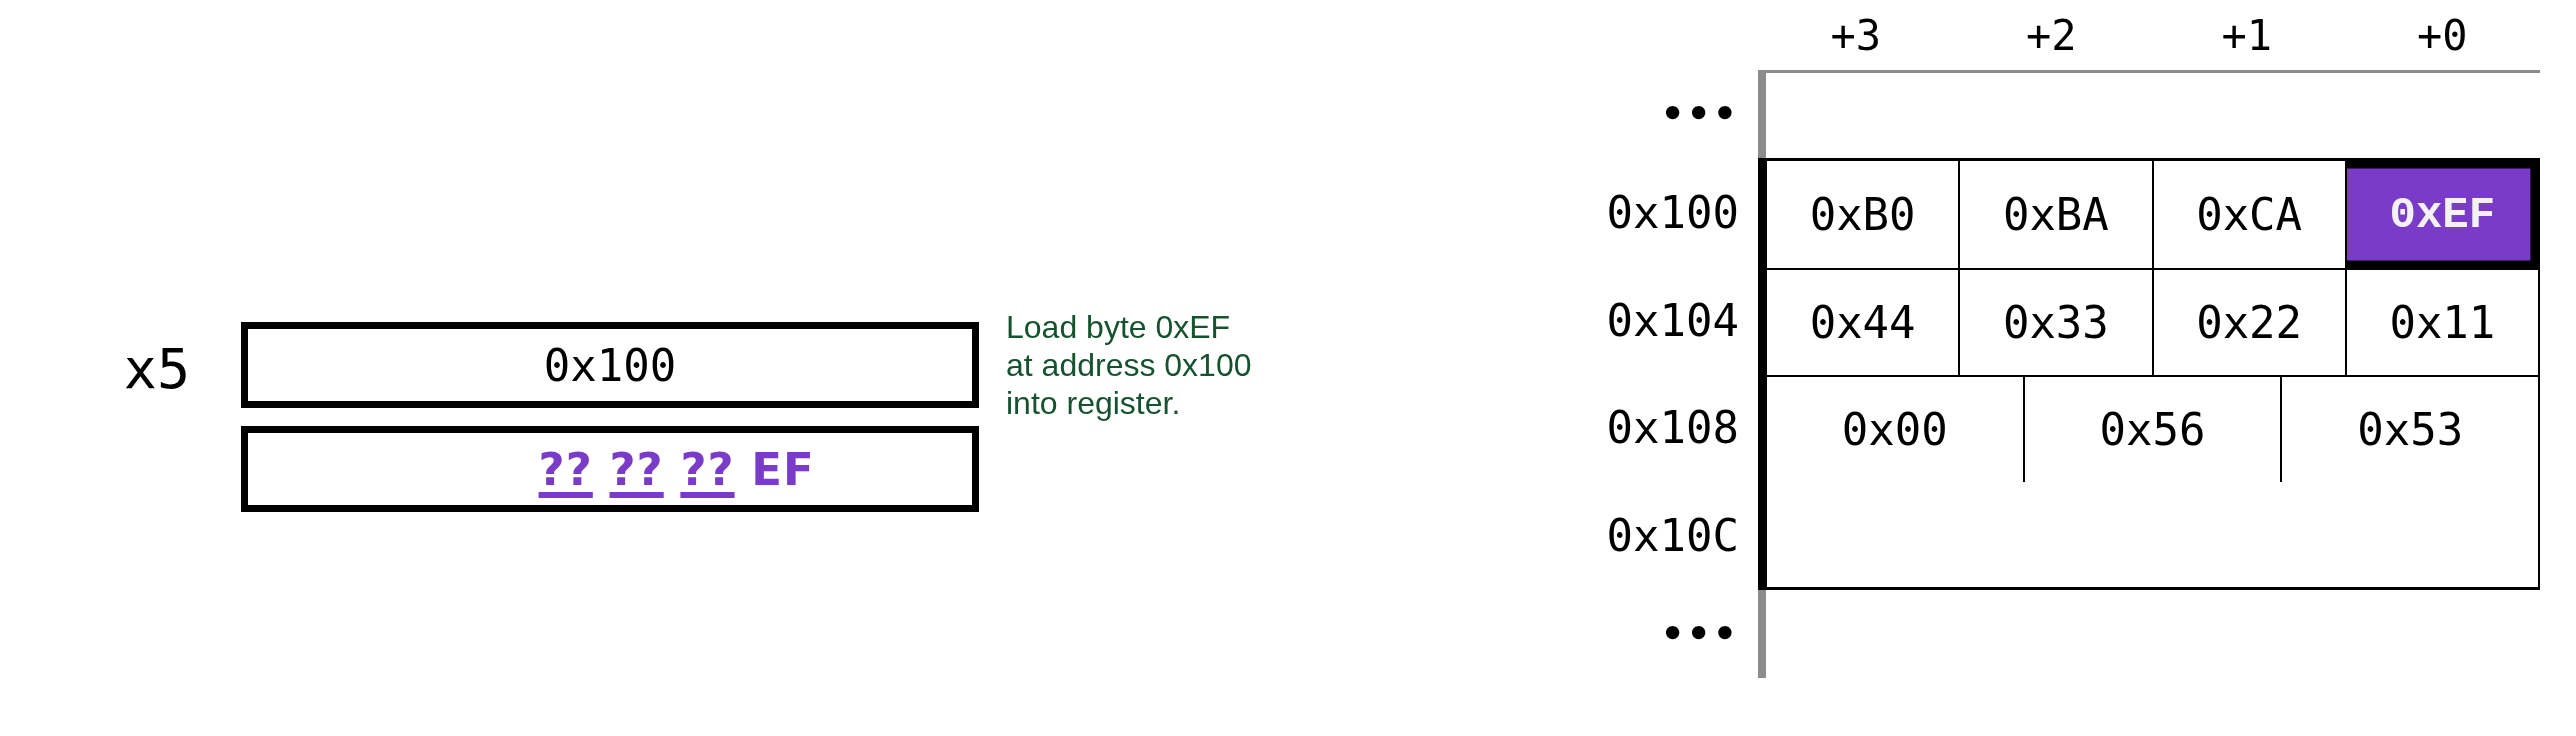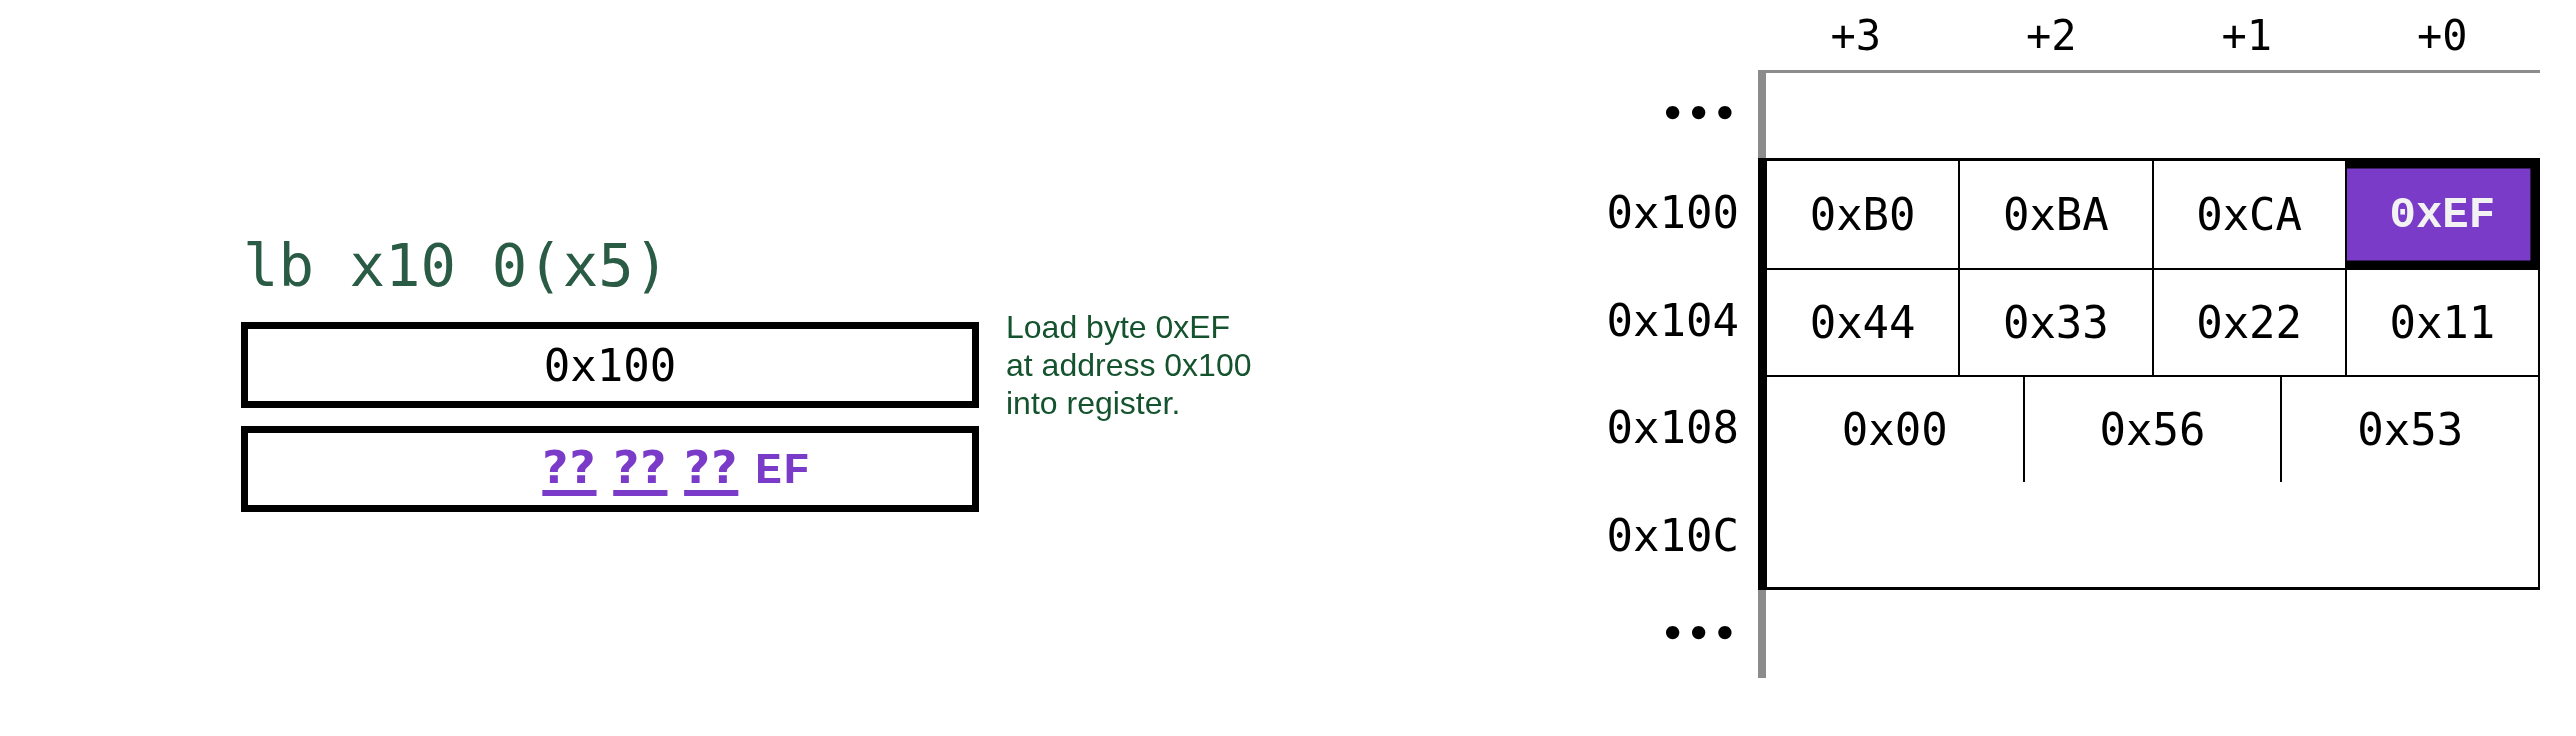--- a/index.html
+++ b/index.html
@@ -89,21 +89,20 @@
     white-space: pre;
     letter-spacing: 1px;
   }
   .byte-unknown {
     text-decoration: underline;
     text-decoration-thickness: 5.7px;
     text-underline-offset: 6.7px;
   }
   .byte-known {
     text-decoration: none;
-    font-family: Liberation Mono, monospace;
   }
 
   
   #description {
     position: absolute;
     left: 1006px;
     top: 309px;
     width: 571px;
     font-family: "Liberation Sans", sans-serif;
     font-size: 32px;
@@ -237,23 +236,23 @@
       inset -7.6px 0 0 0 #000000,
       inset 0 -7.6px 0 0 #000000;
     font-family: Liberation Mono, monospace;
   }
 </style>
 </head>
 <body>
 
 <div id="left-panel">
 
-  <div id="instruction-text">lb x10 0(x5)</div>
 
   <div class="register-row" id="register-row-x5">
+    <div class="register-label">x5</div>
     <div class="register-box">
       <span class="register-value-mono">0x100</span>
     </div>
   </div>
 
   <div class="register-row" id="register-row-x10">
     <div class="register-box">
       <span class="register-bytes">
         <span class="byte-unknown">??</span><span> </span><span class="byte-unknown">??</span><span> </span><span class="byte-unknown">??</span><span> </span><span class="byte-known">EF</span>
       </span>

